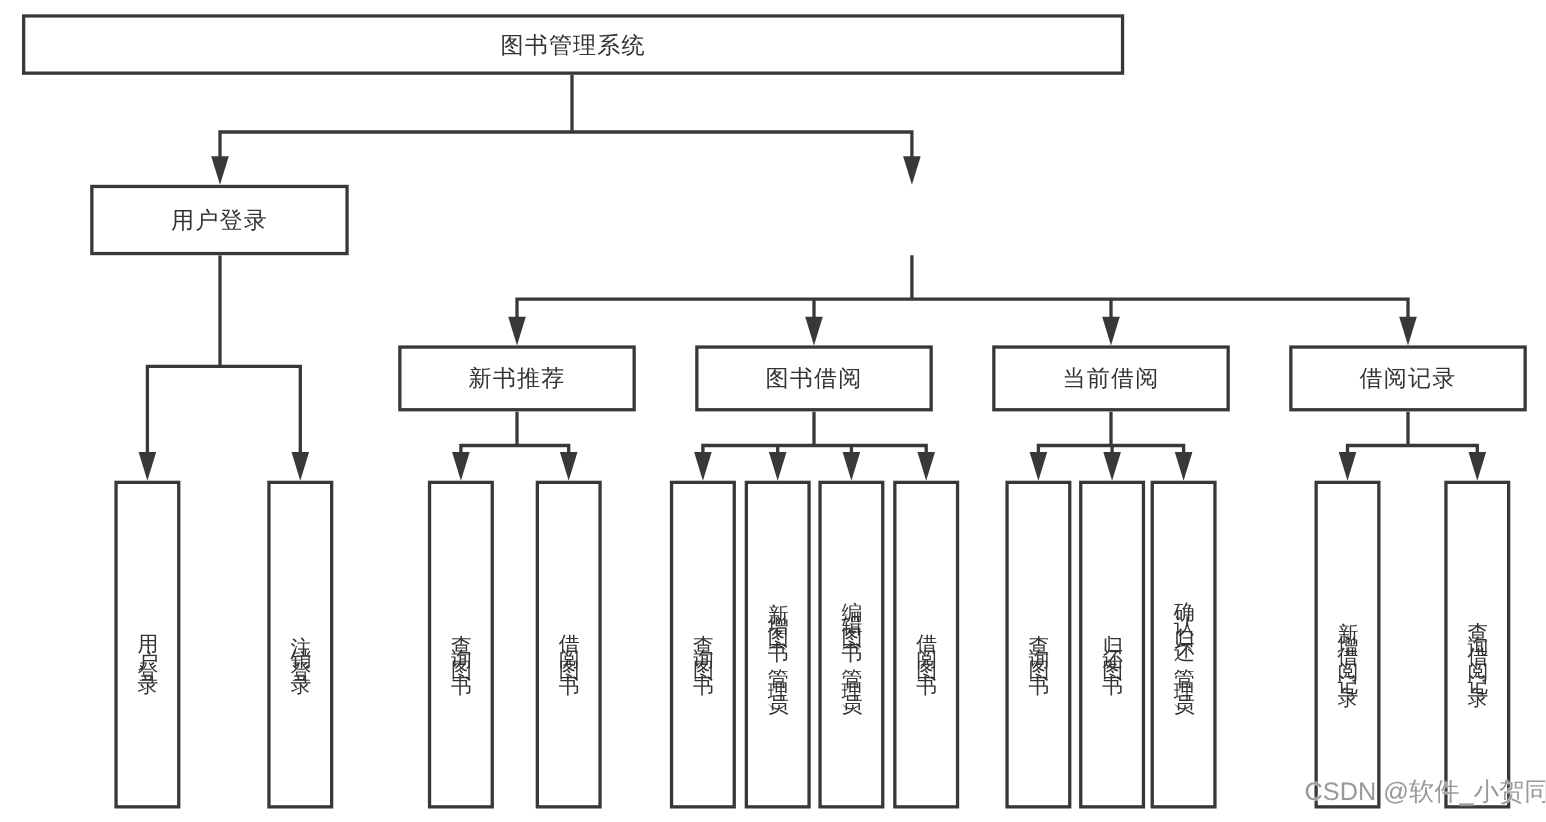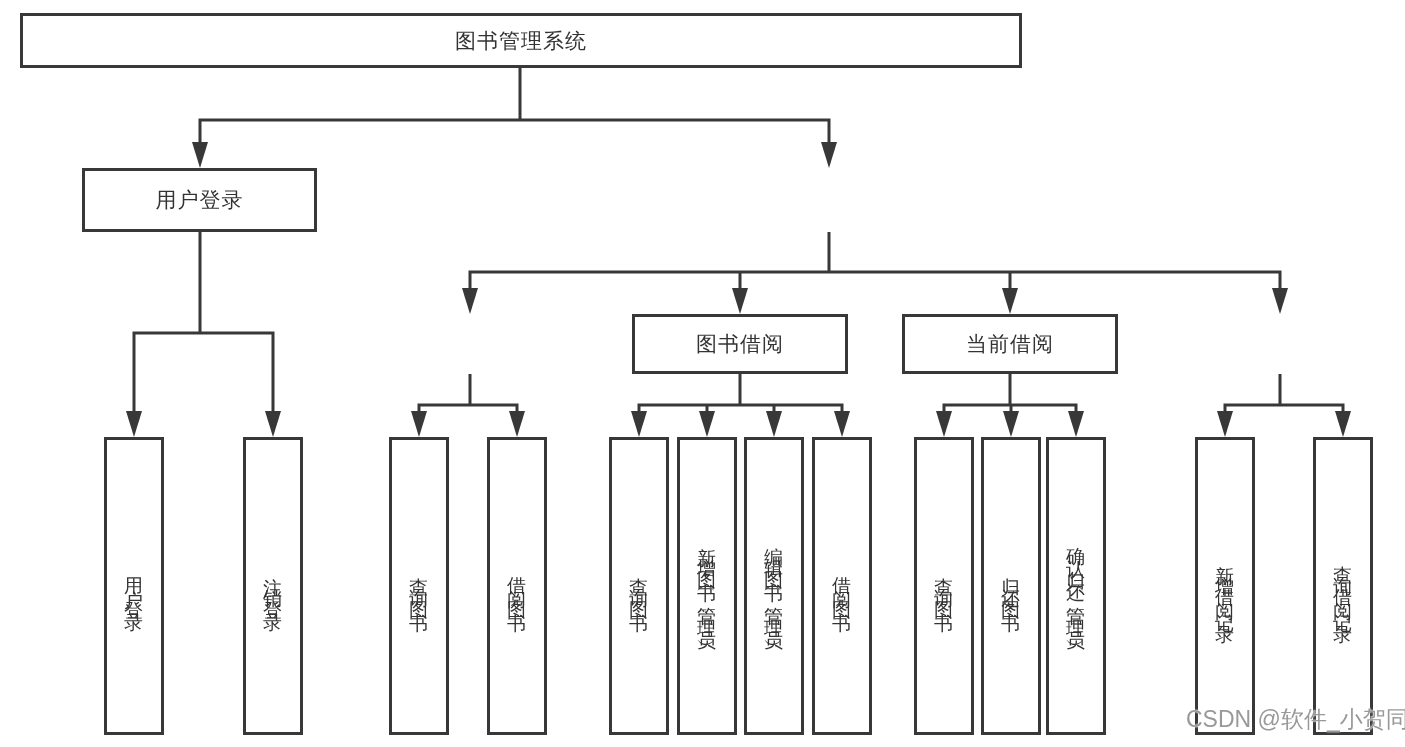--- a/index.html
+++ b/index.html
@@ -74,25 +74,31 @@
     </svg>
 
   <div class="box h" style="left:20px;top:13px;width:1002px;height:55px">
     <span>图书管理系统</span>
   </div>
 
   <div class="box h" style="left:82px;top:168px;width:235px;height:64px">
     <span>用户登录</span>
   </div>
 
+  <div class="box h" style="left:362px;top:314px;width:216px;height:60px">
+    <span>新书推荐</span>
+  </div>
   <div class="box h" style="left:632px;top:314px;width:216px;height:60px">
     <span>图书借阅</span>
   </div>
   <div class="box h" style="left:902px;top:314px;width:216px;height:60px">
     <span>当前借阅</span>
+  </div>
+  <div class="box h" style="left:1172px;top:314px;width:216px;height:60px">
+    <span>借阅记录</span>
   </div>
 
   <div class="box v" style="left:104px;top:437px;width:60px;height:298px">
     <span>用户登录</span>
   </div>
   <div class="box v" style="left:243px;top:437px;width:60px;height:298px">
     <span>注销登录</span>
   </div>
 
   <div class="box v" style="left:389px;top:437px;width:60px;height:298px">

